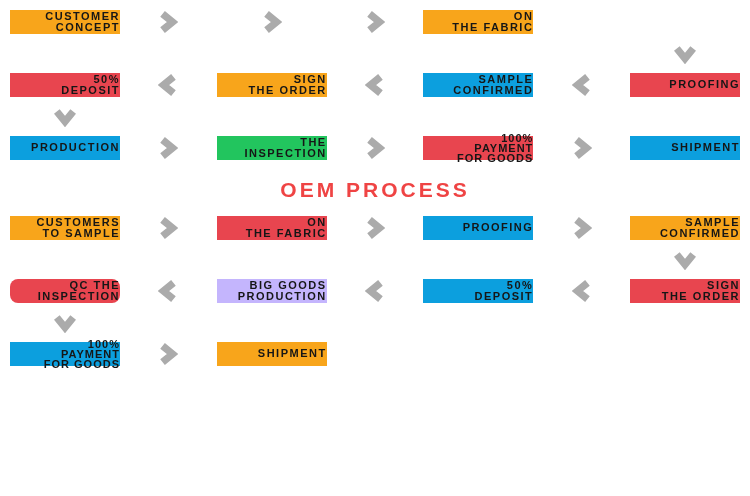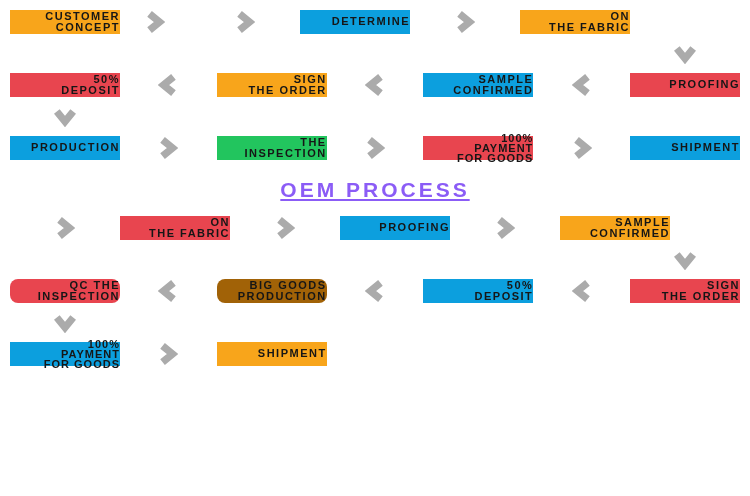--- a/index.html
+++ b/index.html
@@ -78,25 +78,20 @@
           <div class="cell arrow-cell">
             <svg width="20" height="24" viewBox="0 0 22 26">
               <polyline points="5,4 16,13 5,22" fill="none" stroke="#ABABAB" stroke-width="8" stroke-linejoin="miter"></polyline>
             </svg>
           </div>
           <div class="cell arrow-cell">
             <svg width="20" height="24" viewBox="0 0 22 26">
               <polyline points="5,4 16,13 5,22" fill="none" stroke="#ABABAB" stroke-width="8" stroke-linejoin="miter"></polyline>
             </svg>
           </div>
-          <div class="cell">
-            <div class="box" style="background: rgb(12, 159, 222); color: rgb(22, 22, 22);">
-              <div>DETERMINE</div>
-            </div>
-          </div>
           <div class="cell arrow-cell">
             <svg width="20" height="24" viewBox="0 0 22 26">
               <polyline points="5,4 16,13 5,22" fill="none" stroke="#ABABAB" stroke-width="8" stroke-linejoin="miter"></polyline>
             </svg>
           </div>
           <div class="cell">
             <div class="box" style="background: rgb(248, 165, 27); color: rgb(22, 22, 22);">
               <div>ON</div>
               <div>THE FABRIC</div>
             </div>
@@ -205,23 +200,29 @@
           <div class="cell">
             <div class="box" style="background: rgb(12, 159, 222); color: rgb(22, 22, 22);">
               <div>SHIPMENT</div>
             </div>
           </div>
         </div>
       </div>
   </section>
 
   <section class="oem">
-    <h2 class="proc-header" style="color: #8b5cf6; text-decoration: underline;">OEM PROCESS</h2>
+    <h2 class="proc-header" style="color: #ef4444;">OEM PROCESS</h2>
     <div class="grid">
         <div class="flow-row">
+          <div class="cell">
+            <div class="box" style="background: rgb(248, 165, 27); color: rgb(22, 22, 22);">
+              <div>CUSTOMERS</div>
+              <div>TO SAMPLE</div>
+            </div>
+          </div>
           <div class="cell arrow-cell">
             <svg width="20" height="24" viewBox="0 0 22 26">
               <polyline points="5,4 16,13 5,22" fill="none" stroke="#ABABAB" stroke-width="8" stroke-linejoin="miter"></polyline>
             </svg>
           </div>
           <div class="cell">
             <div class="box" style="background: rgb(232, 69, 79); color: rgb(22, 22, 22);">
               <div>ON</div>
               <div>THE FABRIC</div>
             </div>
@@ -267,21 +268,21 @@
               <div>QC THE</div>
               <div>INSPECTION</div>
             </div>
           </div>
           <div class="cell arrow-cell">
             <svg width="20" height="24" viewBox="0 0 22 26">
               <polyline points="17,4 6,13 17,22" fill="none" stroke="#ABABAB" stroke-width="8" stroke-linejoin="miter"></polyline>
             </svg>
           </div>
           <div class="cell">
-            <div class="box" style="background: #a16207; color: rgb(22, 22, 22); border-radius: 8px;">
+            <div class="box" style="background: #c4b5fd; color: rgb(22, 22, 22);">
               <div>BIG GOODS</div>
               <div>PRODUCTION</div>
             </div>
           </div>
           <div class="cell arrow-cell">
             <svg width="20" height="24" viewBox="0 0 22 26">
               <polyline points="17,4 6,13 17,22" fill="none" stroke="#ABABAB" stroke-width="8" stroke-linejoin="miter"></polyline>
             </svg>
           </div>
           <div class="cell">

